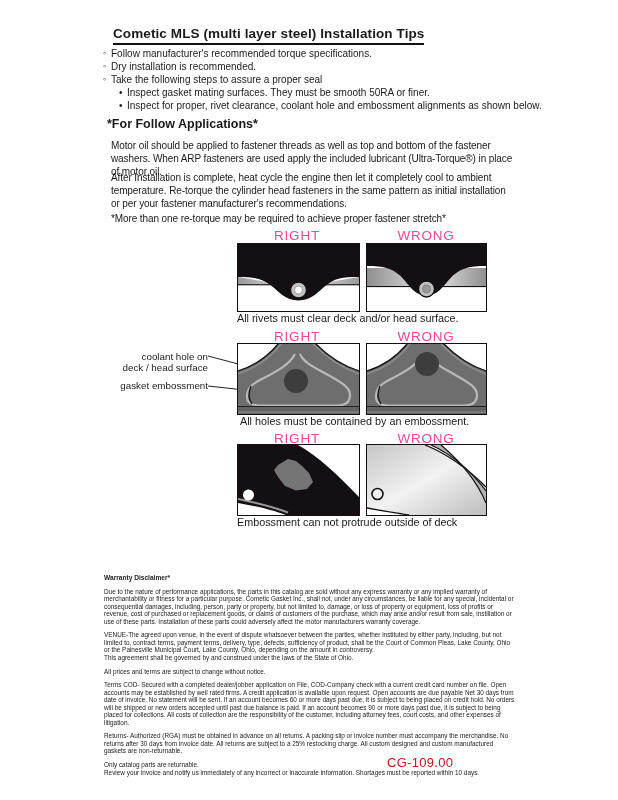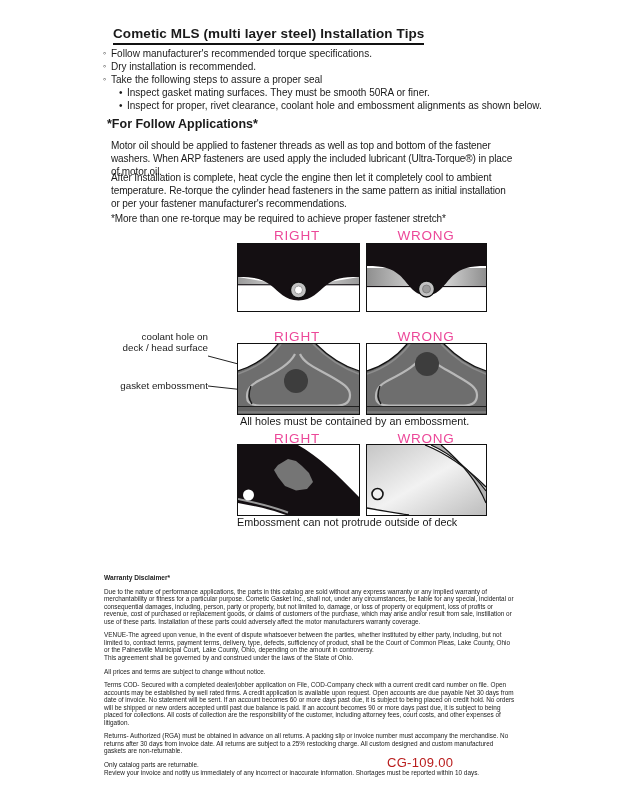--- a/index.html
+++ b/index.html
@@ -102,25 +102,26 @@
       </defs>
       <rect x="0" y="0" width="119" height="67" fill="#ffffff"></rect>
       <rect x="0" y="24" width="119" height="18.5" fill="url(#w3)"></rect>
       <rect x="0" y="42" width="119" height="1.1" fill="#141014"></rect>
       <path d="M0,0 H119 V22 C102,22 95,24 86,31.5 C77.5,39.5 72.5,51.5 59.5,51.5 C46.5,51.5 41.5,39.5 33,31.5 C24,24 17,22 0,22 Z" fill="#140f12"></path>
       <circle cx="59.5" cy="45" r="8" fill="#c2c2c2" stroke="#0d0d0d" stroke-width="1.3"></circle>
       <circle cx="59.5" cy="45" r="4" fill="#9b9b9b" stroke="#777777" stroke-width="0.8"></circle>
     </svg>
   </div>
 
+  <div class="abs caption" style="left:237px; top:313px;">All rivets must clear deck and/or head surface.</div>
 
   <div class="abs rw" style="left:297px; top:329px;">RIGHT</div>
   <div class="abs rw" style="left:426px; top:329px;">WRONG</div>
 
-  <div class="abs dlabel" style="left:98px; top:332px; width:110px;text-align:right;">
+  <div class="abs dlabel" style="left:98px; top:352px; width:110px;text-align:right;">
     <div>coolant hole on</div>
     <div>deck / head surface</div>
   </div>
   <div class="abs dlabel" style="left:96px; top:381px; width:112px;">gasket embossment</div>
 
   <svg class="abs" style="left:208px; top:350px;" width="100" height="48">
     <line x1="0" y1="6" x2="87" y2="29" stroke="#222" stroke-width="1"></line>
     <line x1="0" y1="36" x2="55" y2="42" stroke="#222" stroke-width="1"></line>
   </svg>
 

